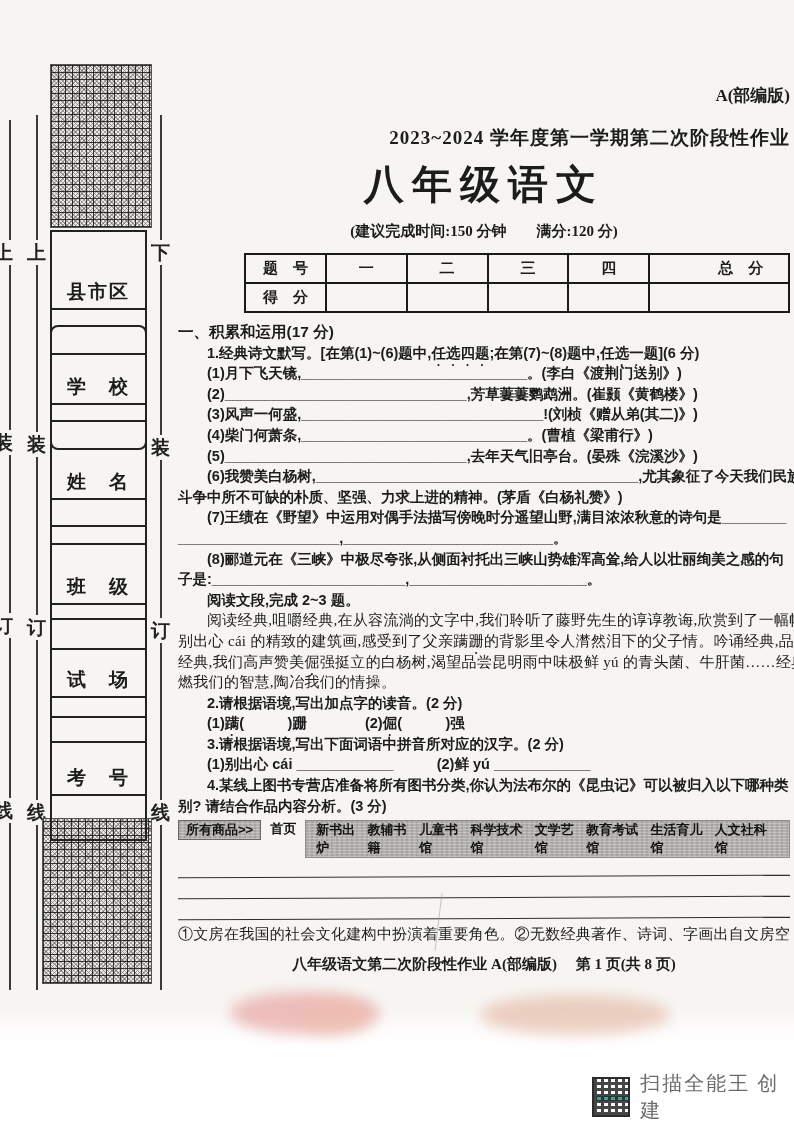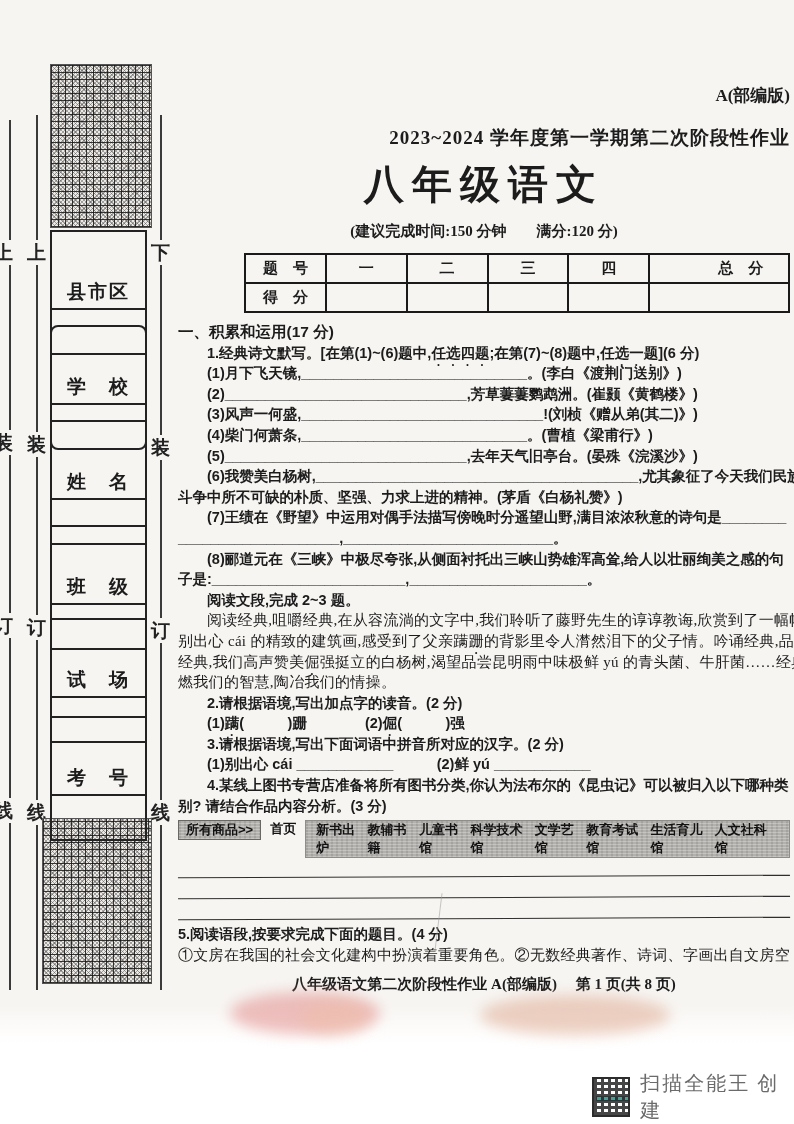--- a/index.html
+++ b/index.html
@@ -216,21 +216,20 @@
       </div>
     </div>
 
     <div class="anslines">
       <div class="ansline"></div>
       <div class="ansline"></div>
       <div class="ansline"></div>
     </div>
 
     <div class="lines" style="margin-top:5px;">
-      <div class="line">5.阅读语段,按要求完成下面的题目。(4 分)</div>
       <div class="line kai">①文房在我国的社会文化建构中扮演着重要角色。②无数经典著作、诗词、字画出自文房空</div>
     </div>
 
     <div class="footer">八年级语文第二次阶段性作业 A(部编版)　 第 1 页(共 8 页)</div>
   </div>
 
   <div class="crease"></div>
   <div class="blob blob1"></div>
   <div class="blob blob2"></div>
   <div class="blob blob3"></div>

